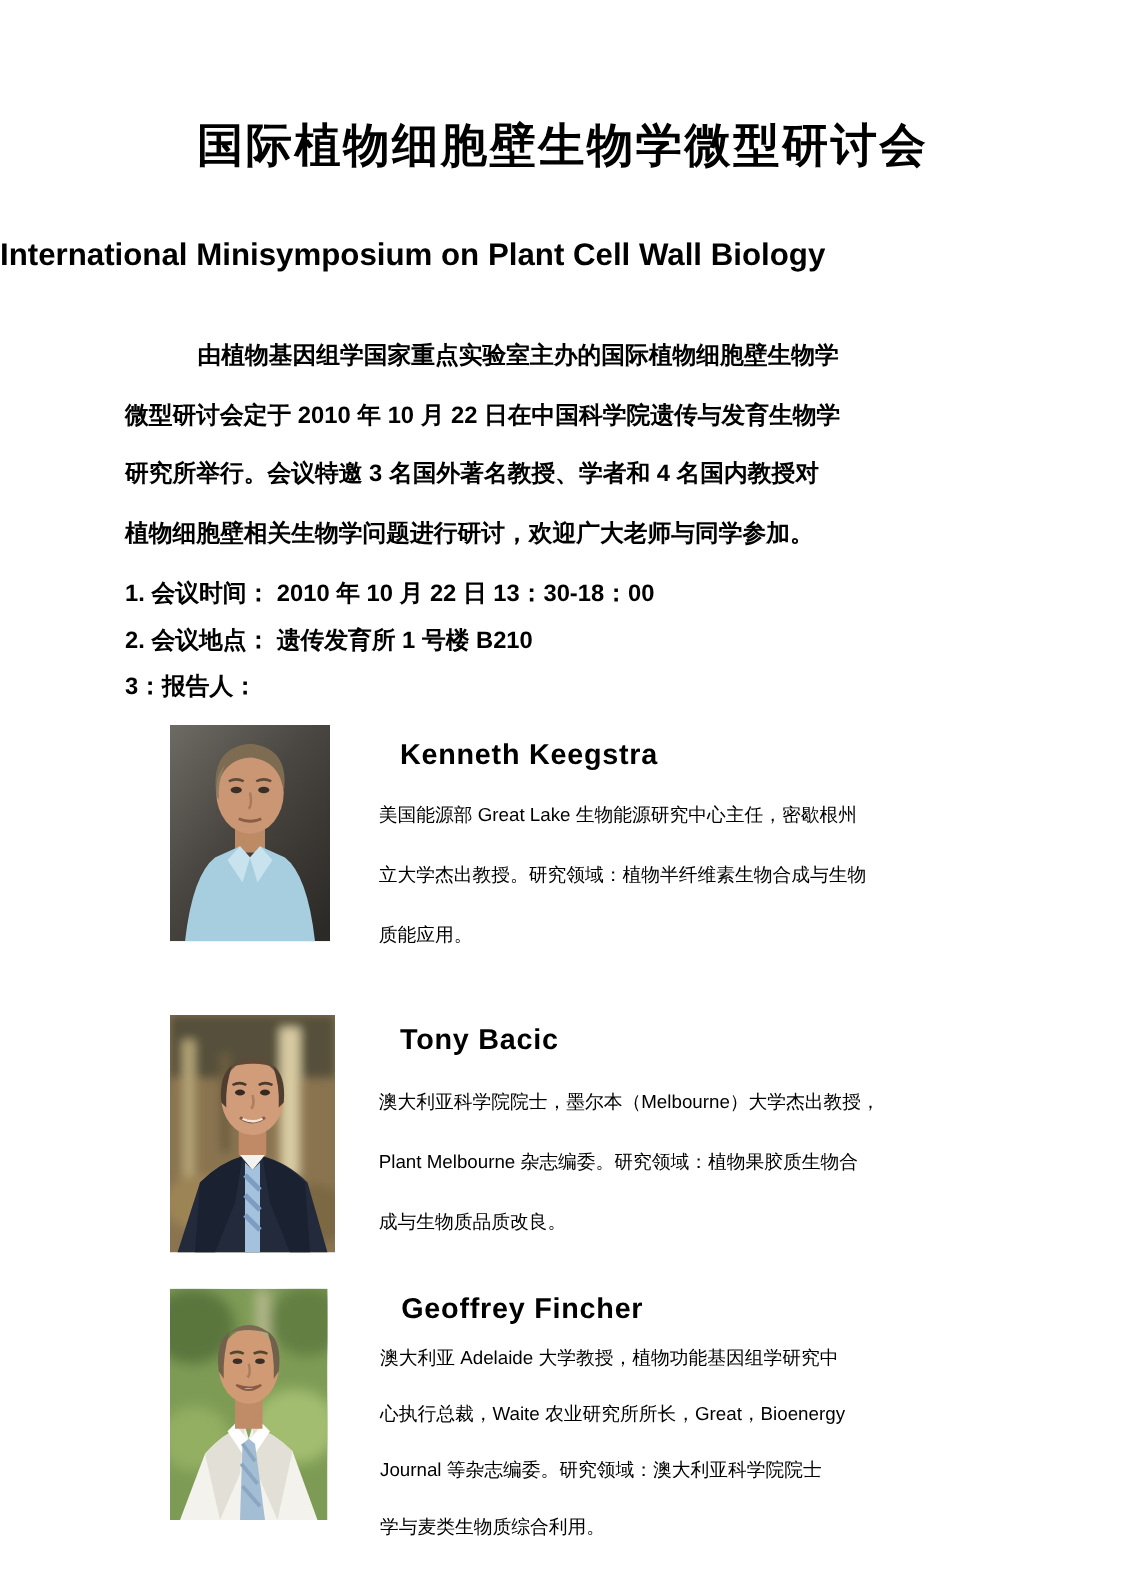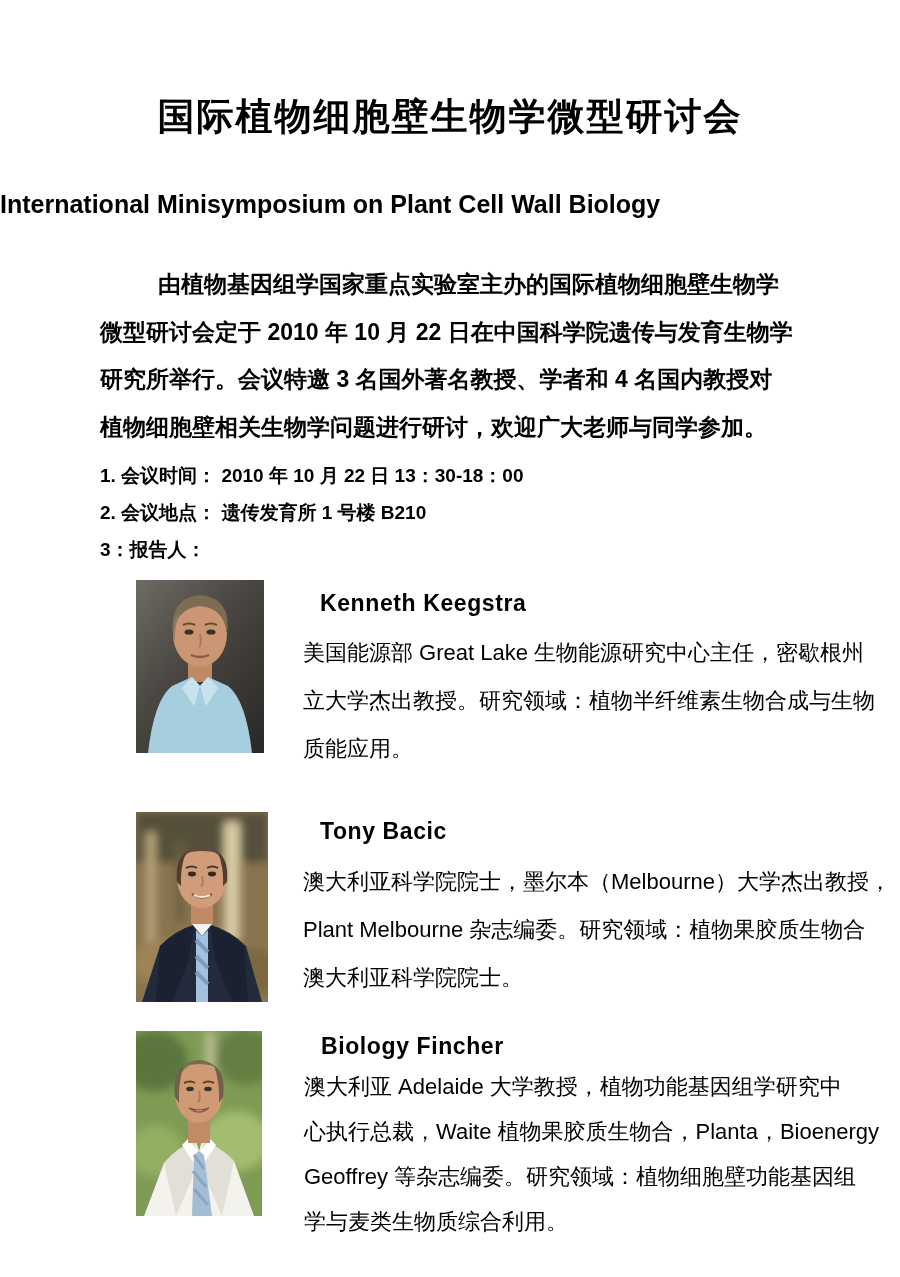--- a/index.html
+++ b/index.html
@@ -22,21 +22,21 @@
   }
   .subtitle{
     margin:49px 0 0 0;
     text-align:left;
     font-size:25px;
     font-weight:bold;
     line-height:30px;
   }
   .intro{
     margin:42px 92px 0 100px;
-    font-size:23px;
+    font-size:19px;
     font-weight:700;
     line-height:47.5px;
   }
   .intro .line{white-space:nowrap;}
   .intro .line.indent{text-indent:58px;}
   .detail-items{
     margin:6px 0 12px 100px;
     font-size:19px;
     font-weight:700;
     line-height:37px;
@@ -59,21 +59,21 @@
     font-size:23px;
     font-weight:bold;
     letter-spacing:0.6px;
     padding-left:17px;
     line-height:30px;
   }
   .row-1 .speaker-name{margin-bottom:11px;}
   .row-2 .speaker-name{margin-bottom:12px;}
   .row-3 .speaker-name{margin-bottom:3px;}
   .bio .line{
-    font-size:22px;
+    font-size:15px;
     font-weight:400;
     line-height:48px;
     white-space:nowrap;
   }
   .row-3 .bio .line{line-height:45px;}
 </style>
 </head>
 <body>
 
 <div class="page">
@@ -163,21 +163,21 @@
         <path d="M71 56 Q76 53 82 56" stroke="#4a3a2c" stroke-width="2" fill="none"></path>
         <path d="M66 64 Q68 72 65 75" stroke="#b07e5c" stroke-width="2" fill="none"></path>
         <path d="M56 82 Q66 89 76 82" stroke="#8a5844" stroke-width="2.4" fill="none"></path>
         <path d="M58 83 Q66 87 74 83" stroke="#f0e6da" stroke-width="2" fill="none"></path>
       </svg>
       <div class="speaker-text">
         <div class="speaker-name">Tony Bacic</div>
         <div class="bio">
           <div class="line">澳大利亚科学院院士，墨尔本（Melbourne）大学杰出教授，</div>
           <div class="line">Plant Melbourne 杂志编委。研究领域：植物果胶质生物合</div>
-          <div class="line">澳大利亚科学院院士。</div>
+          <div class="line">成与生物质品质改良。</div>
         </div>
       </div>
     </div>
 
     <div class="speaker-row row-3">
       <svg class="photo photo-3" viewBox="0 0 126 185" preserveAspectRatio="none" xmlns="http://www.w3.org/2000/svg">
         <defs>
           <filter id="gblur" x="-20%" y="-20%" width="140%" height="140%">
             <feGaussianBlur stdDeviation="5"></feGaussianBlur>
           </filter>
@@ -203,24 +203,24 @@
         <path d="M87 66 Q90 42 78 34 Q84 52 83 72 Z" fill="#71604b"></path>
         <path d="M46 36 Q54 29 63 29 Q72 29 80 36 Q72 33 63 33 Q54 33 46 36 Z" fill="#7a6a54"></path>
         <ellipse cx="54" cy="58" rx="3.8" ry="2.2" fill="#3a2f26"></ellipse>
         <ellipse cx="72" cy="58" rx="3.8" ry="2.2" fill="#3a2f26"></ellipse>
         <path d="M48 52 Q54 49 59 52" stroke="#55452f" stroke-width="2" fill="none"></path>
         <path d="M67 52 Q72 49 78 52" stroke="#55452f" stroke-width="2" fill="none"></path>
         <path d="M63 60 Q65 68 62 71" stroke="#ad7d5a" stroke-width="2" fill="none"></path>
         <path d="M53 77 Q63 85 73 77 Q63 81 53 77 Z" fill="#ffffff" stroke="#8a5844" stroke-width="1.6"></path>
       </svg>
       <div class="speaker-text">
-        <div class="speaker-name">Biology Fincher</div>
+        <div class="speaker-name">Geoffrey Fincher</div>
         <div class="bio">
           <div class="line">澳大利亚 Adelaide 大学教授，植物功能基因组学研究中</div>
-          <div class="line">心执行总裁，Waite 植物果胶质生物合，Planta，Bioenergy</div>
-          <div class="line">Geoffrey 等杂志编委。研究领域：植物细胞壁功能基因组</div>
+          <div class="line">心执行总裁，Waite 农业研究所所长，Great，Bioenergy</div>
+          <div class="line">Journal 等杂志编委。研究领域：澳大利亚科学院院士</div>
           <div class="line">学与麦类生物质综合利用。</div>
         </div>
       </div>
     </div>
 
   </div>
 </div>
 
 </body></html>

